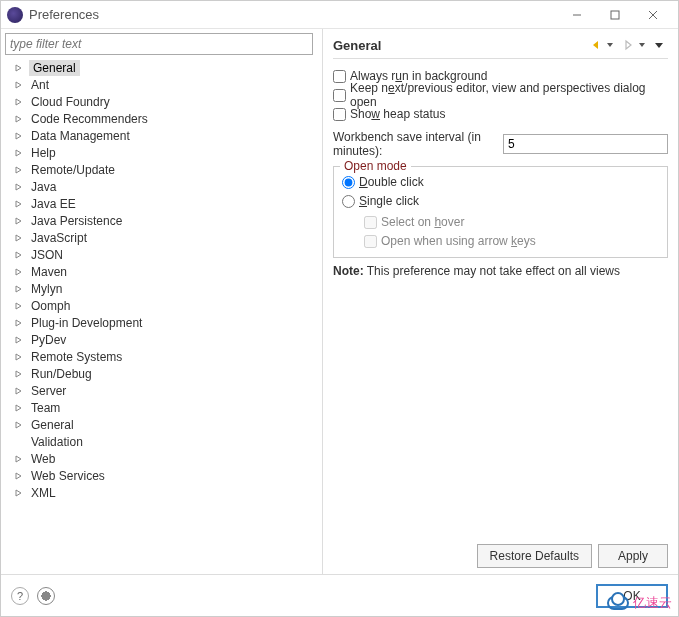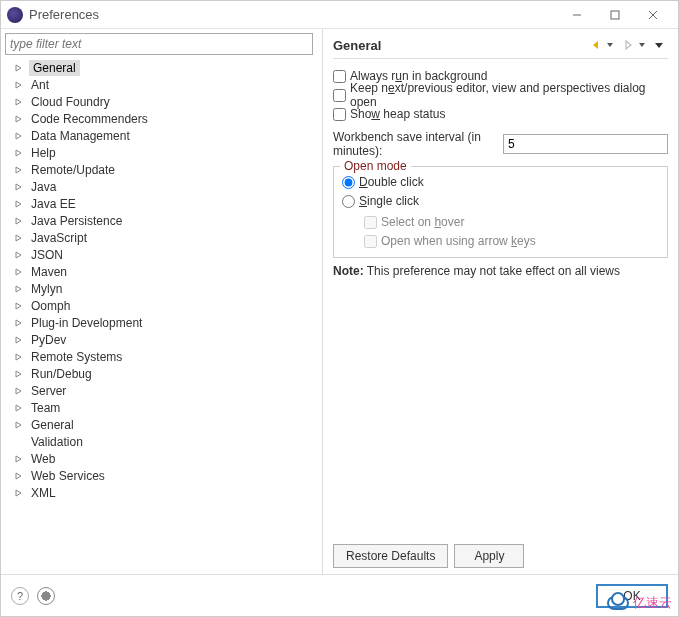--- a/index.html
+++ b/index.html
@@ -76,21 +76,21 @@
   .group {
     border: 1px solid #ccc; margin-top: 8px; padding: 6px 8px 8px 8px; position: relative;
   }
   .group .legend { position: absolute; top: -8px; left: 6px; background: #fff; padding: 0 4px; color: #7f1d1d; }
   .sub-chk { margin-left: 22px; color: #888; align-items: flex-end; }
   .sub-chk input[type="checkbox"] { accent-color: #bbb; }
   .note-row { margin-top: 6px; }
   .note-row b { font-weight: bold; }
   .right-bottom {
     margin-top: auto;
-    display: flex; justify-content: flex-start; gap: 6px;
+    display: flex; justify-content: flex-end; gap: 6px;
     padding-top: 8px;
   }
   .btn {
     min-width: 100px; height: 24px;
     border: 1px solid #aaa; background: #f5f5f5;
     display: flex; align-items: center; justify-content: center;
     font-size: 12px; padding: 0 12px;
   }
   .footer {
     height: 42px; border-top: 1px solid #ddd;

